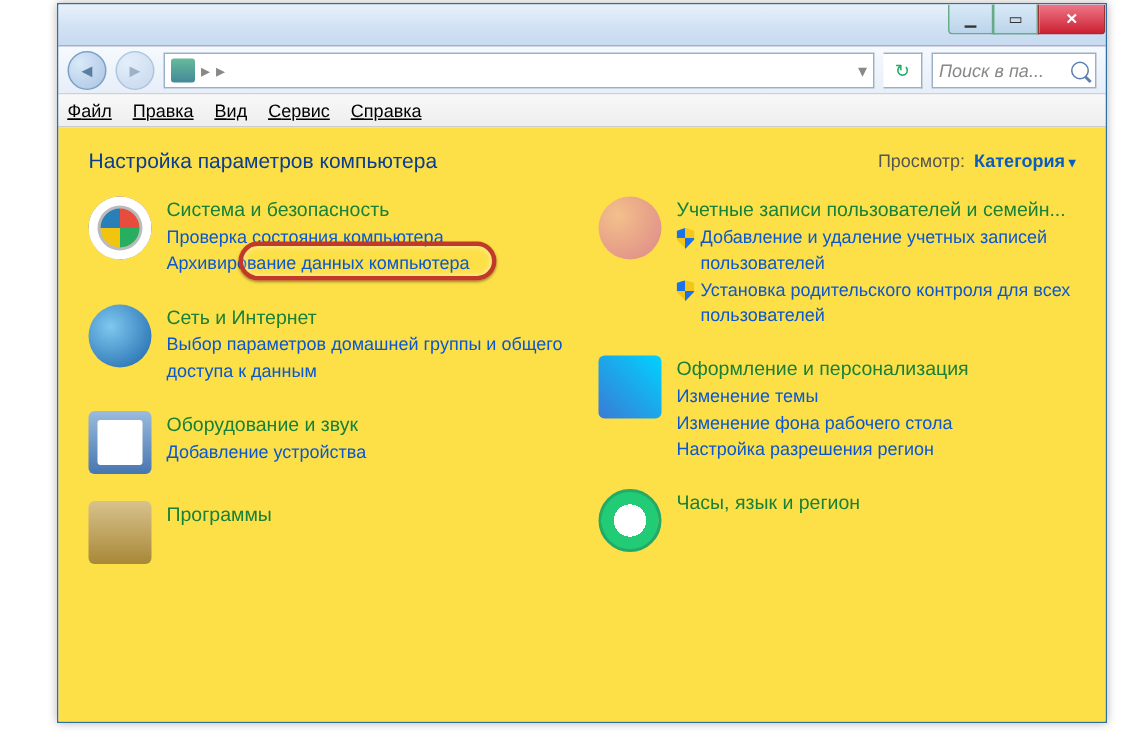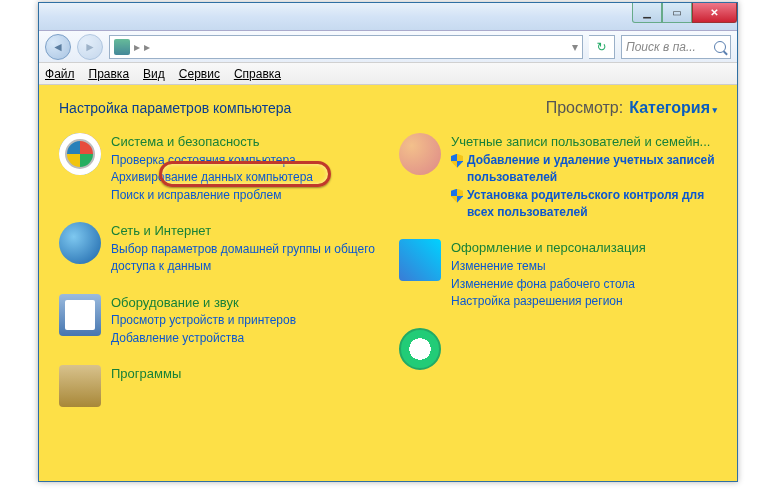--- a/index.html
+++ b/index.html
@@ -30,34 +30,34 @@
 
 
 .menubar { height: 22px; background: linear-gradient(#f8f8f8,#eee); border-bottom: 1px solid #ccc; display: flex; align-items: center; padding: 0 6px; gap: 14px; font-size: 12px; }
 .menubar span { text-decoration: underline; text-decoration-style: solid; cursor: pointer; }
 .menubar span::first-letter { text-decoration: underline; }
 
 
 .content { padding: 14px 20px; height: calc(100% - 82px); overflow: hidden; background: #fde047; }
 .heading-row { display: flex; align-items: center; justify-content: space-between; margin-bottom: 16px; }
 .heading { font-size: 14px; color: #0a3d8f; }
-.view-group { font-size: 16px; display: flex; align-items: center; gap: 6px; }
+.view-group { font-size: 12px; display: flex; align-items: center; gap: 6px; }
 .view-label { color: #555; }
 .view-select { color: #0a5dc0; cursor: pointer; font-weight: bold; }
 .view-select::after { content:" ▾"; font-size: 9px; }
 
 .columns { display: flex; gap: 22px; }
 .col { flex: 1; display: flex; flex-direction: column; gap: 18px; }
 
 .category { display: flex; gap: 10px; }
 .cat-icon { width: 42px; height: 42px; flex-shrink: 0; border-radius: 4px; }
 .cat-body { font-size: 12px; line-height: 1.45; }
 .cat-title { color: #188038; font-size: 13px; cursor: pointer; display: inline-block; }
 .cat-link { color: #0b57d0; cursor: pointer; display: block; }
-.shielded { display: flex; align-items: flex-start; gap: 4px; font-weight: bold; }
+.shielded { display: flex; align-items: flex-start; gap: 4px; }
 .shield { width: 12px; height: 14px; flex-shrink: 0; margin-top: 2px; display: inline-block; background: conic-gradient(#f5c518 0 25%, #1a73e8 25% 50%, #f5c518 50% 75%, #1a73e8 75% 100%); clip-path: polygon(50% 0, 100% 15%, 100% 55%, 50% 100%, 0 55%, 0 15%); }
 
 .highlight { position: absolute; border: 3px solid #c0392b; border-radius: 14px; box-shadow: 0 1px 2px rgba(0,0,0,0.4), inset 0 0 4px rgba(255,255,255,0.6); pointer-events: none; }
 
 
 .ic-security { background: conic-gradient(#e74c3c 0 25%, #27ae60 25% 50%, #f1c40f 50% 75%, #2980b9 75% 100%); border-radius: 50%; box-shadow: inset 0 0 0 6px #fff, inset 0 0 0 8px #bbb; }
 .ic-network { background: radial-gradient(circle at 35% 35%, #7ec8f0, #1a63a8); border-radius: 50%; }
 .ic-hardware { background: linear-gradient(#9bbbde,#4676b0); border-radius: 4px; position: relative; }
 .ic-hardware::after { content:""; position:absolute; inset:6px; background:#fff; border-radius:2px; }
 .ic-programs { background: linear-gradient(#d8c28d,#a88838); border-radius: 4px; }
@@ -116,37 +116,35 @@
     <div class="columns">
 
       <div class="col">
 
         <div class="category">
           <div class="cat-icon ic-security"></div>
           <div class="cat-body">
             <span class="cat-title">Система и безопасность</span>
             <span class="cat-link">Проверка состояния компьютера</span>
             <span class="cat-link">Архивирование данных компьютера</span>
-            <span class="cat-link">Поиск и исправление проблем</span>
           </div>
         </div>
 
         <div class="category">
           <div class="cat-icon ic-network"></div>
           <div class="cat-body">
             <span class="cat-title">Сеть и Интернет</span>
             <span class="cat-link">Выбор параметров домашней группы и общего доступа к данным</span>
           </div>
         </div>
 
         <div class="category">
           <div class="cat-icon ic-hardware"></div>
           <div class="cat-body">
             <span class="cat-title">Оборудование и звук</span>
-            <span class="cat-link">Просмотр устройств и принтеров</span>
             <span class="cat-link">Добавление устройства</span>
           </div>
         </div>
 
         <div class="category">
           <div class="cat-icon ic-programs"></div>
           <div class="cat-body">
             <span class="cat-title">Программы</span>
           </div>
         </div>
@@ -175,20 +173,23 @@
           <div class="cat-body">
             <span class="cat-title">Оформление и персонализация</span>
             <span class="cat-link">Изменение темы</span>
             <span class="cat-link">Изменение фона рабочего стола</span>
             <span class="cat-link">Настройка разрешения регион</span>
           </div>
         </div>
 
         <div class="category">
           <div class="cat-icon ic-clock"></div>
+          <div class="cat-body">
+            <span class="cat-title">Часы, язык и регион</span>
+          </div>
         </div>
 
       </div>
     </div>
   </div>
 
   <div class="highlight" style="left:120px; top:158px; width:172px; height:26px;"></div>
 </div>
 
 </body></html>

